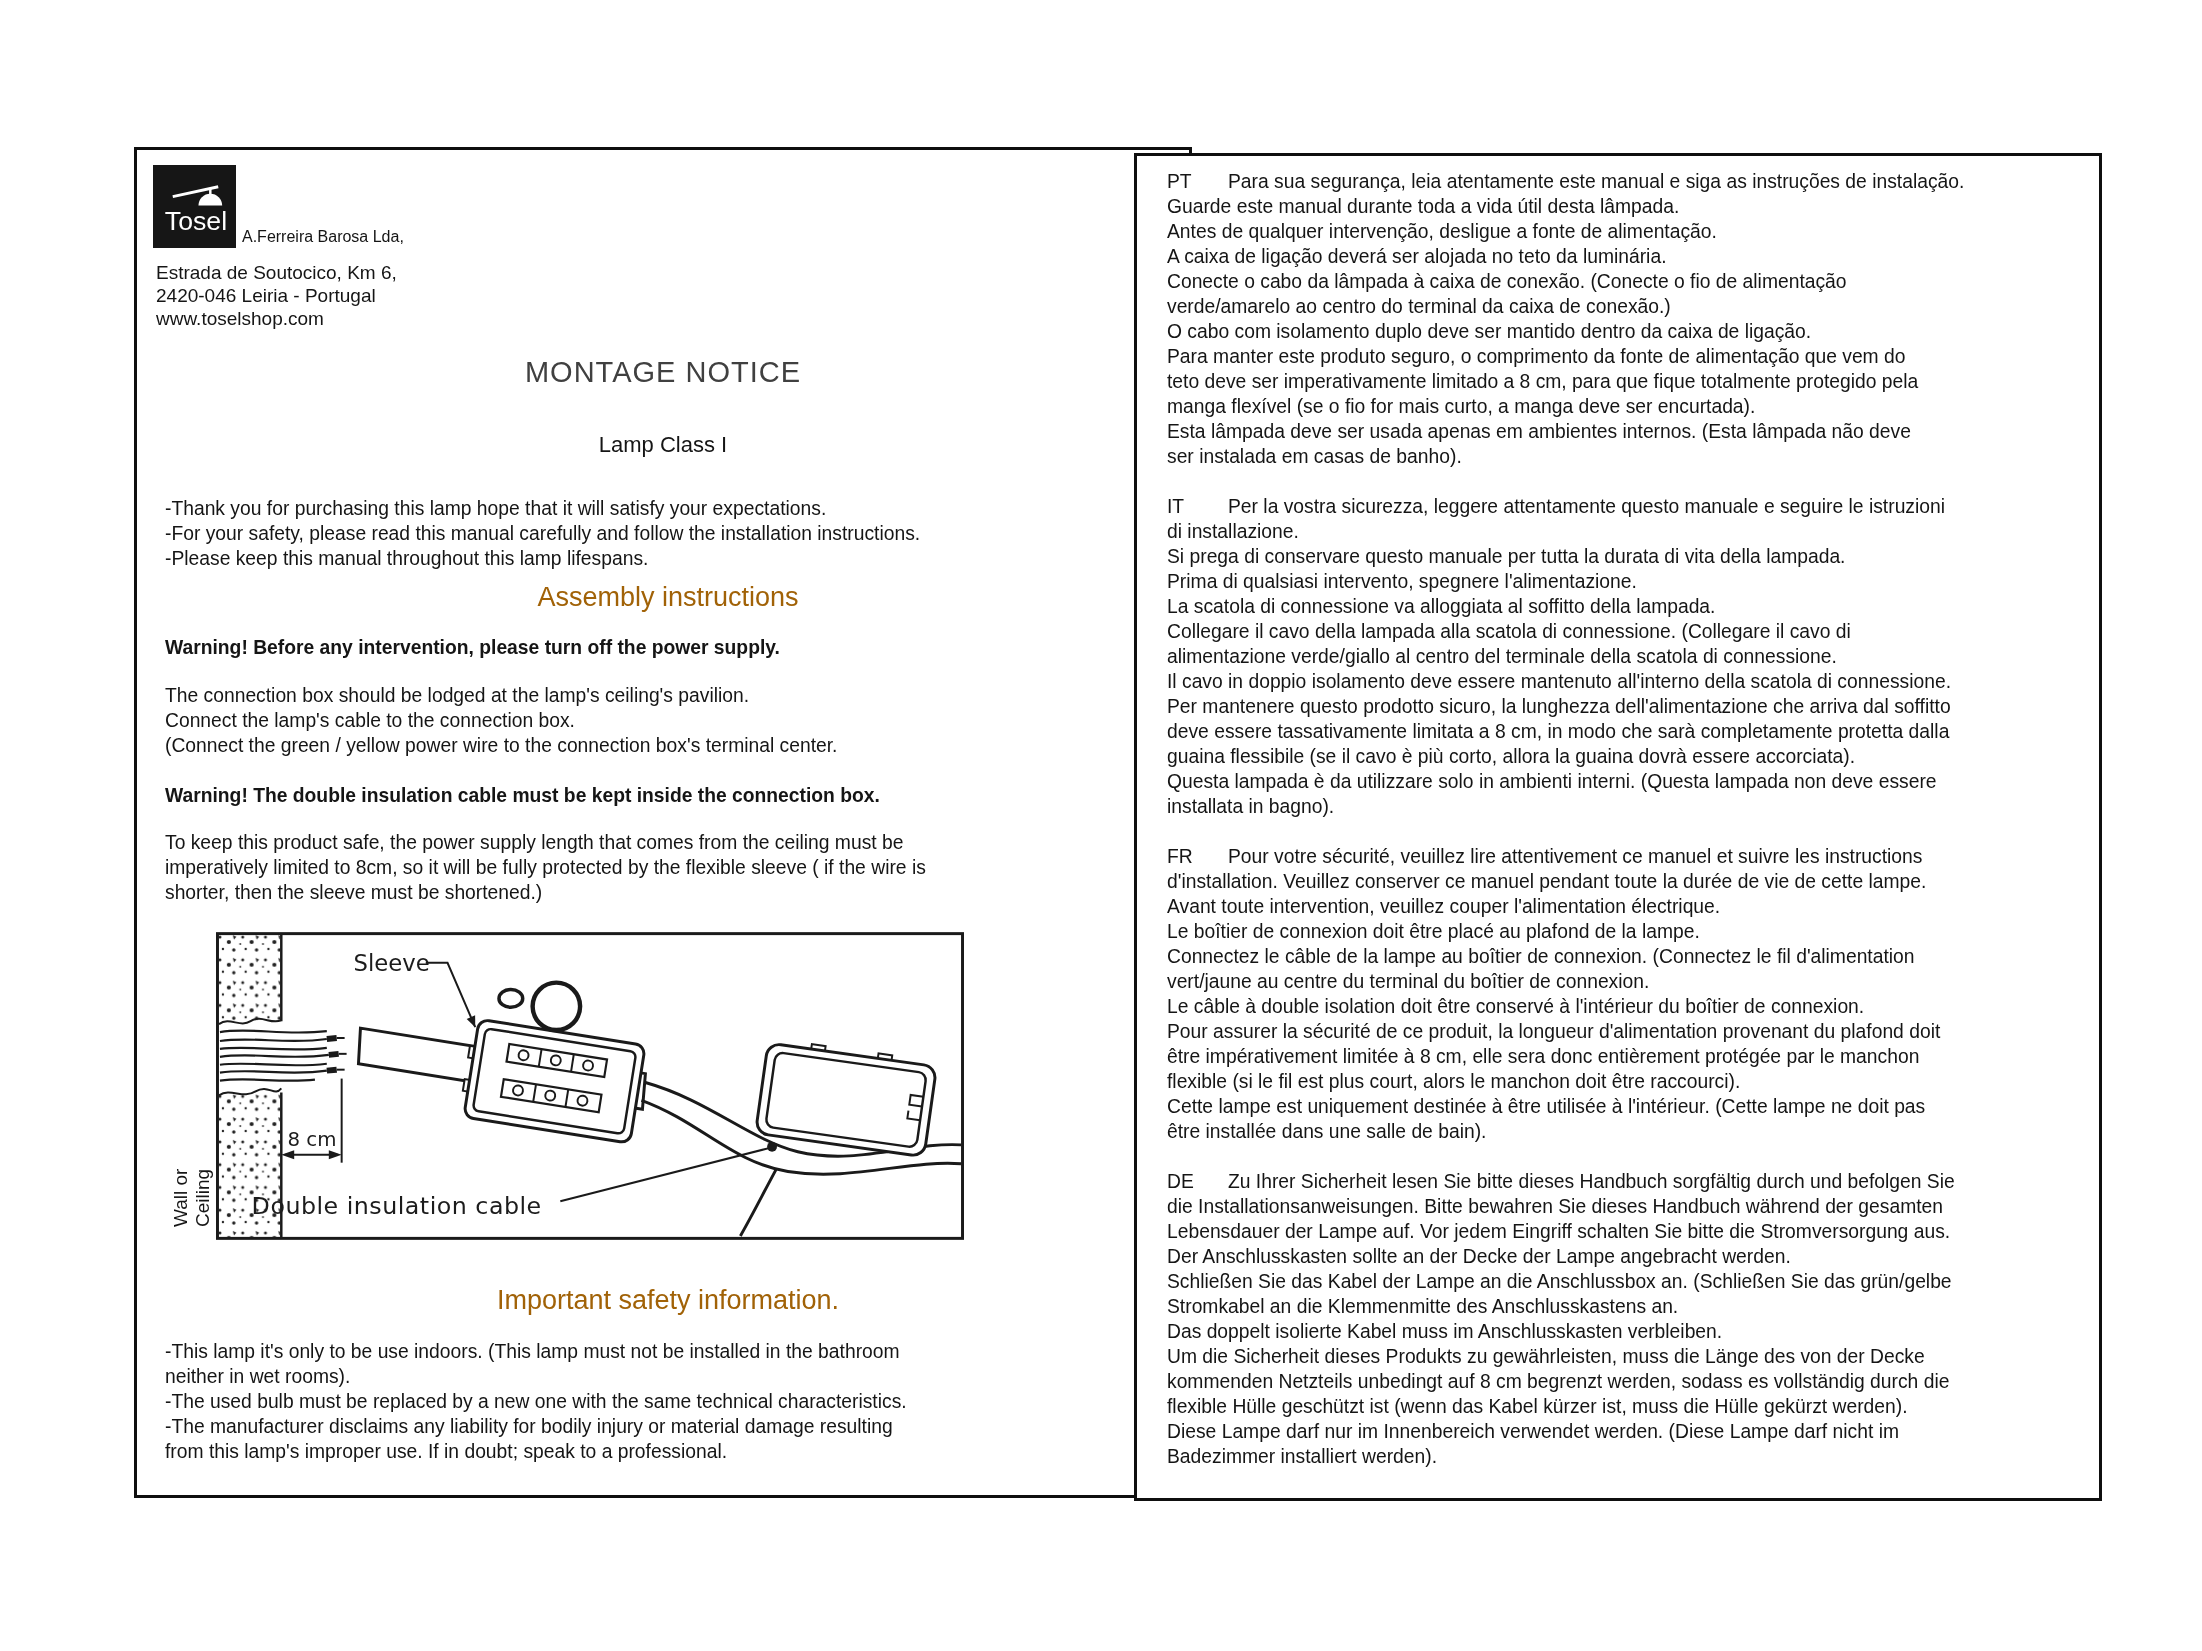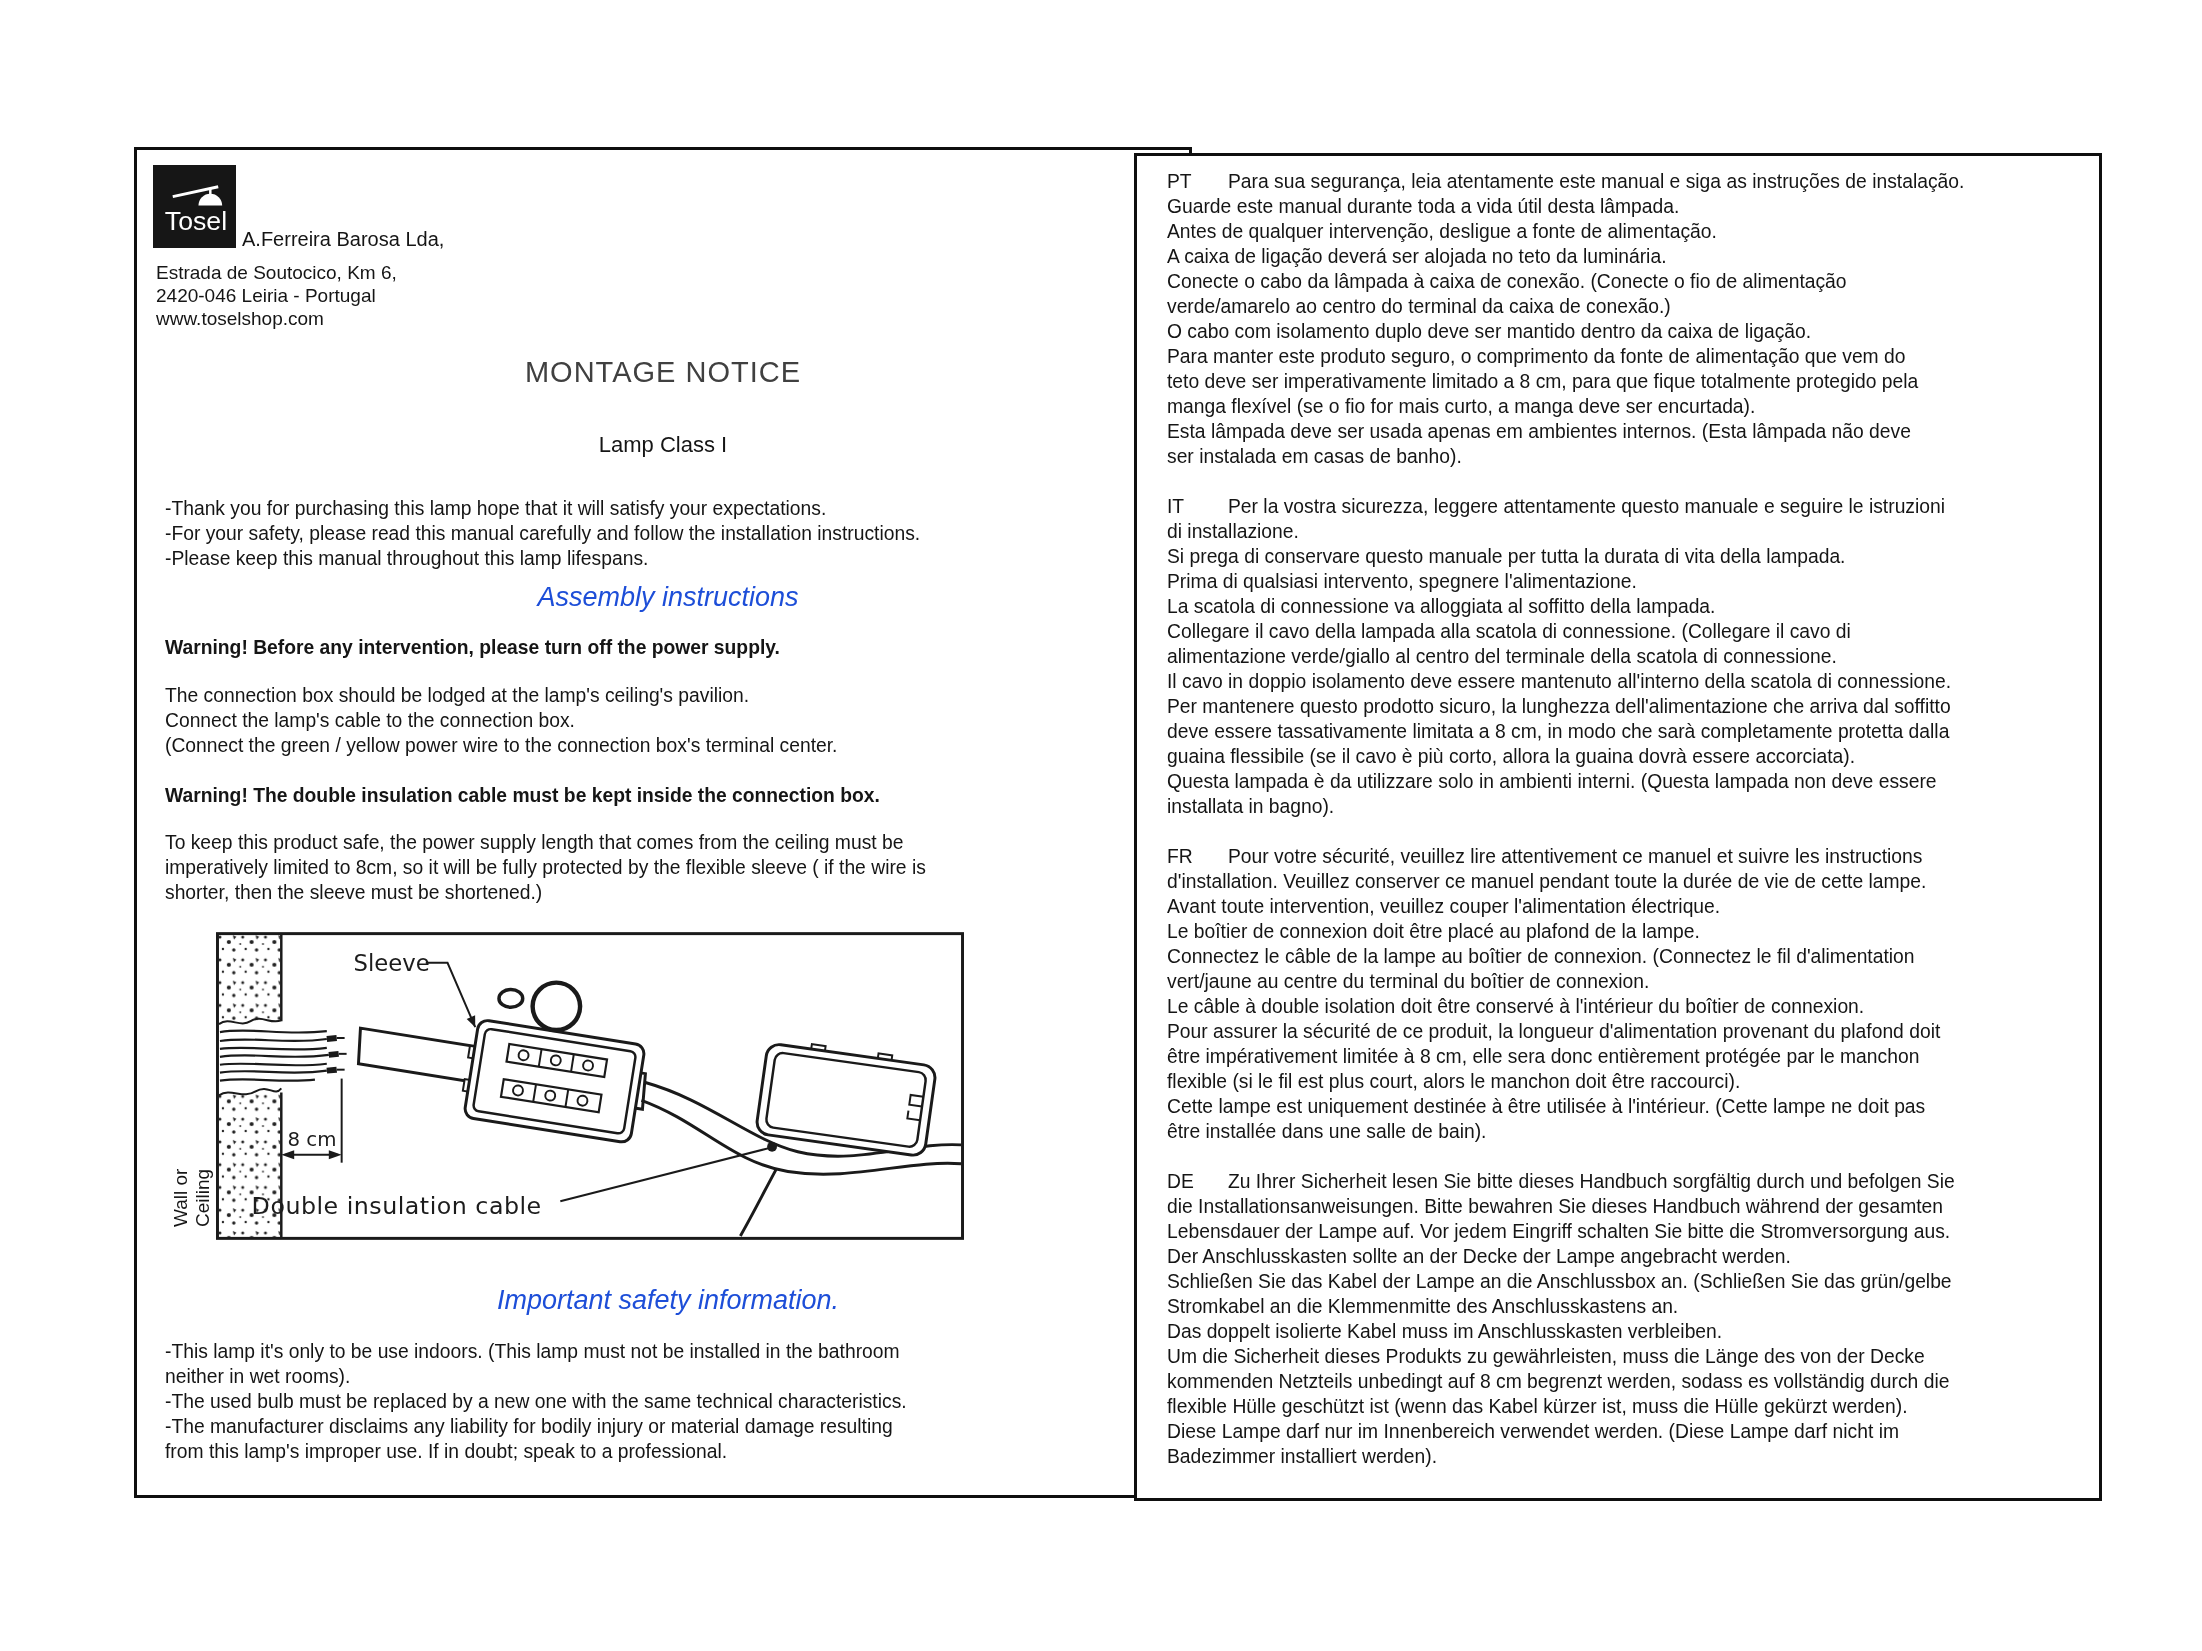--- a/index.html
+++ b/index.html
@@ -6,33 +6,33 @@
   html,body { width:2203px; height:1651px; background:#ffffff; overflow:hidden;
               font-family:"Liberation Sans", sans-serif; color:#151515; }
   .canvas { position:relative; width:2203px; height:1651px; background:#fff; }
 
   .page { position:absolute; background:#fff; border:3px solid #0f0f0f; }
   .page-left  { left:134px; top:147px;  width:1058px; height:1351px; }
   .page-right { left:1134px; top:153px; width:968px; height:1348px; padding:13px 19px 0 30px; }
 
   
   .logo-svg   { position:absolute; left:16px; top:15px; }
-  .company    { position:absolute; left:105px; top:78px;  font-size:20px; }
+  .company    { position:absolute; left:105px; top:78px;  font-size:16px; }
   .address    { position:absolute; left:19px;  top:111px; font-size:19px; line-height:23px; white-space:pre-line; }
 
   .doc-title  { position:absolute; left:0; right:0; top:206px; text-align:center;
                 font-size:29px; letter-spacing:1px; color:#404040; }
   .doc-sub    { position:absolute; left:0; right:0; top:282px; text-align:center;
                 font-size:22px; font-weight:normal; }
 
   .para       { position:absolute; font-size:19.3px; line-height:25px; white-space:pre-line; }
   .bold       { font-weight:bold; }
 
   .p-intro    { left:28px; top:346px; }
-  .h-center   { position:absolute; left:10px; right:0; text-align:center; color:#1d4ed8;font-style:italic; }
+  .h-center   { position:absolute; left:10px; right:0; text-align:center; color:#a16207; }
   .h-assembly { top:432px; font-size:27px; }
   .p-warn1    { left:28px; top:485px; }
   .p-steps    { left:28px; top:533px; }
   .p-warn2    { left:28px; top:633px; }
   .p-length   { left:28px; top:680px; }
 
   .diagram    { position:absolute; left:79px; top:782px; width:748px; height:308px; }
   .diagram text { font-family:"DejaVu Sans", sans-serif; fill:#1c1c1c; }
   .lbl-sleeve { font-size:23px; }
   .lbl-dim    { font-size:20px; }

